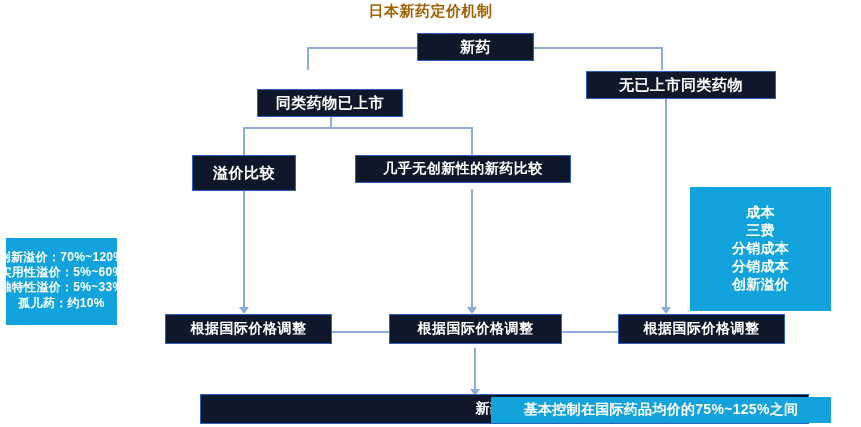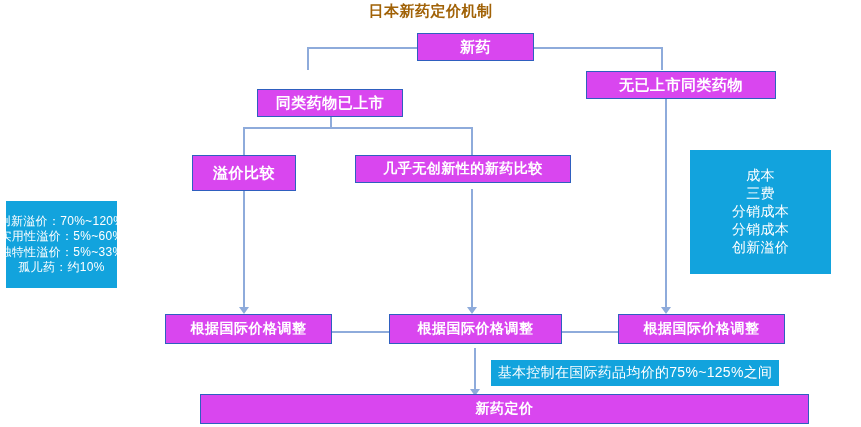--- a/index.html
+++ b/index.html
@@ -21,45 +21,46 @@
     top: 2px;
     width: 861px;
     text-align: center;
     font-size: 15px;
     font-weight: bold;
     color: #a16207;
     letter-spacing: 0.5px;
   }
   .node {
     position: absolute;
-    background: #d946ef;
+    background: #0f172a;
     border: 1px solid #2f5fbf;
     color: #ffffff;
     font-weight: bold;
     display: flex;
     align-items: center;
     justify-content: center;
     text-align: center;
     box-sizing: border-box;
     line-height: 1.1;
     letter-spacing: 0.5px;
   }
   .cyan {
     position: absolute;
     background: #12a3dd;
     color: #ffffff;
-    font-weight: normal;
+    font-weight: bold;
     box-sizing: border-box;
     display: flex;
     flex-direction: column;
     align-items: center;
     justify-content: center;
     text-align: center;
     line-height: 1.28;
     letter-spacing: 0.3px;
+    margin-top: 37px;
   }
   .cyan .ln { display: block; white-space: nowrap; }
   .conn {
     position: absolute;
     background: #8eabdb;
   }
   .vline { width: 1.5px; }
   .hline { height: 1.5px; }
   .arrowhead {
     position: absolute;
@@ -113,32 +114,32 @@
   <div class="node" style="left:355px; top:155px; width:216px; height:28px; font-size:14px;">几乎无创新性的新药比较</div>
 
   <div class="node" style="left:165px; top:314px; width:167px; height:30px; font-size:14px;">根据国际价格调整</div>
 
   <div class="node" style="left:389px; top:314px; width:173px; height:30px; font-size:14px;">根据国际价格调整</div>
 
   <div class="node" style="left:618px; top:314px; width:167px; height:30px; font-size:14px;">根据国际价格调整</div>
 
   <div class="node" style="left:200px; top:394px; width:609px; height:30px; font-size:14px;">新药定价</div>
 
-  <div class="cyan" style="left:6px; top:201px; width:111px; height:87px; font-size:12px; padding:3px 4px;">
+  <div class="cyan" style="left:6px; top:201px; width:111px; height:87px; font-size:12px; padding:14px 4px;justify-content:flex-end;">
     <span class="ln">创新溢价：70%~120%</span>
     <span class="ln">实用性溢价：5%~60%</span>
     <span class="ln">独特性溢价：5%~33%</span>
     <span class="ln">孤儿药：约10%</span>
   </div>
 
   <div class="cyan" style="left:690px; top:150px; width:141px; height:124px; font-size:14px;">
     <span class="ln">成本</span>
     <span class="ln">三费</span>
     <span class="ln">分销成本</span>
     <span class="ln">分销成本</span>
     <span class="ln">创新溢价</span>
   </div>
 
-  <div class="cyan" style="left:491px; top:360px; width:288px; height:26px; font-size:14px;">
+  <div class="cyan" style="left:491px; top:360px; width:340px; height:26px; font-size:14px;">
     <span class="ln">基本控制在国际药品均价的75%~125%之间</span>
   </div>
 
 </div>
 
 </body></html>

